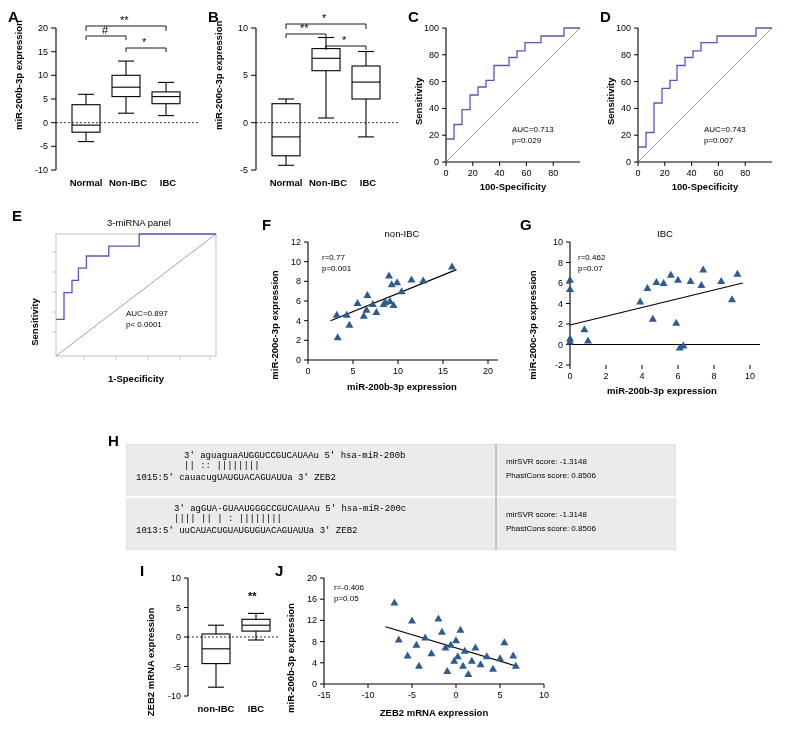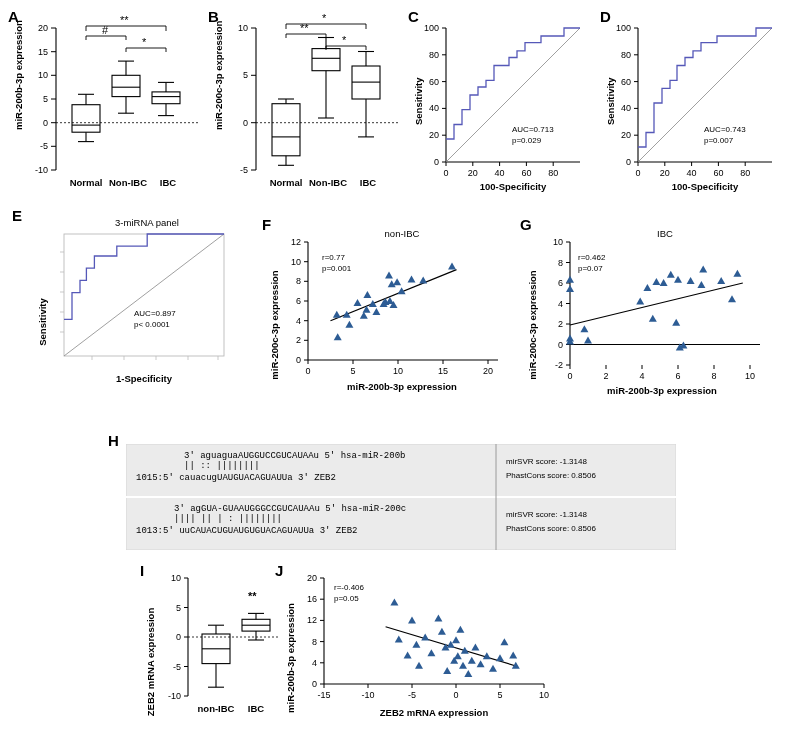--- a/index.html
+++ b/index.html
@@ -265,21 +265,21 @@
     <text x="145.2" y="166">80</text>
   </g>
   <text class="axtxt-b" x="105" y="180" text-anchor="middle">100-Specificity</text>
   <line x1="38" y1="152" x2="172" y2="18" stroke="#888" stroke-width="0.8"></line>
   <polyline fill="none" stroke="#5558b8" stroke-width="1.3" points="38,137 46,137 46,122.5 54,122.5 54,108 54,93 62,93 62,78.3 70,78.3 70,70.3 77,70.3 77,55.5 85,55.5 85,47.5 93,47.5 93,40.8 101,40.8 101,32.7 117,32.7 117,26 140,26 156,26 156,18 172,18"></polyline>
   <text class="small" x="104" y="122">AUC=0.743</text>
   <text class="small" x="104" y="133">p=0.007</text>
 </svg>
 </div>
 
-<div class="panel" style="left:22px;top:212px;width:250px;height:180px;">
+<div class="panel" style="left:14px;top:212px;width:250px;height:180px;">
 <svg width="250" height="180" viewBox="0 0 250 180">
   <text class="ttl" x="125" y="14" text-anchor="middle">3-miRNA panel</text>
   <text class="axtxt-b" transform="translate(24,110) rotate(-90)" text-anchor="middle">Sensitivity</text>
 
   <rect x="42" y="22" width="160" height="122" fill="none" stroke="#bbb" stroke-width="0.9"></rect>
 
   <g stroke="#bbb" stroke-width="0.8">
     <line x1="38" y1="40" x2="42" y2="40"></line>
     <line x1="38" y1="60" x2="42" y2="60"></line>
     <line x1="38" y1="80" x2="42" y2="80"></line>

